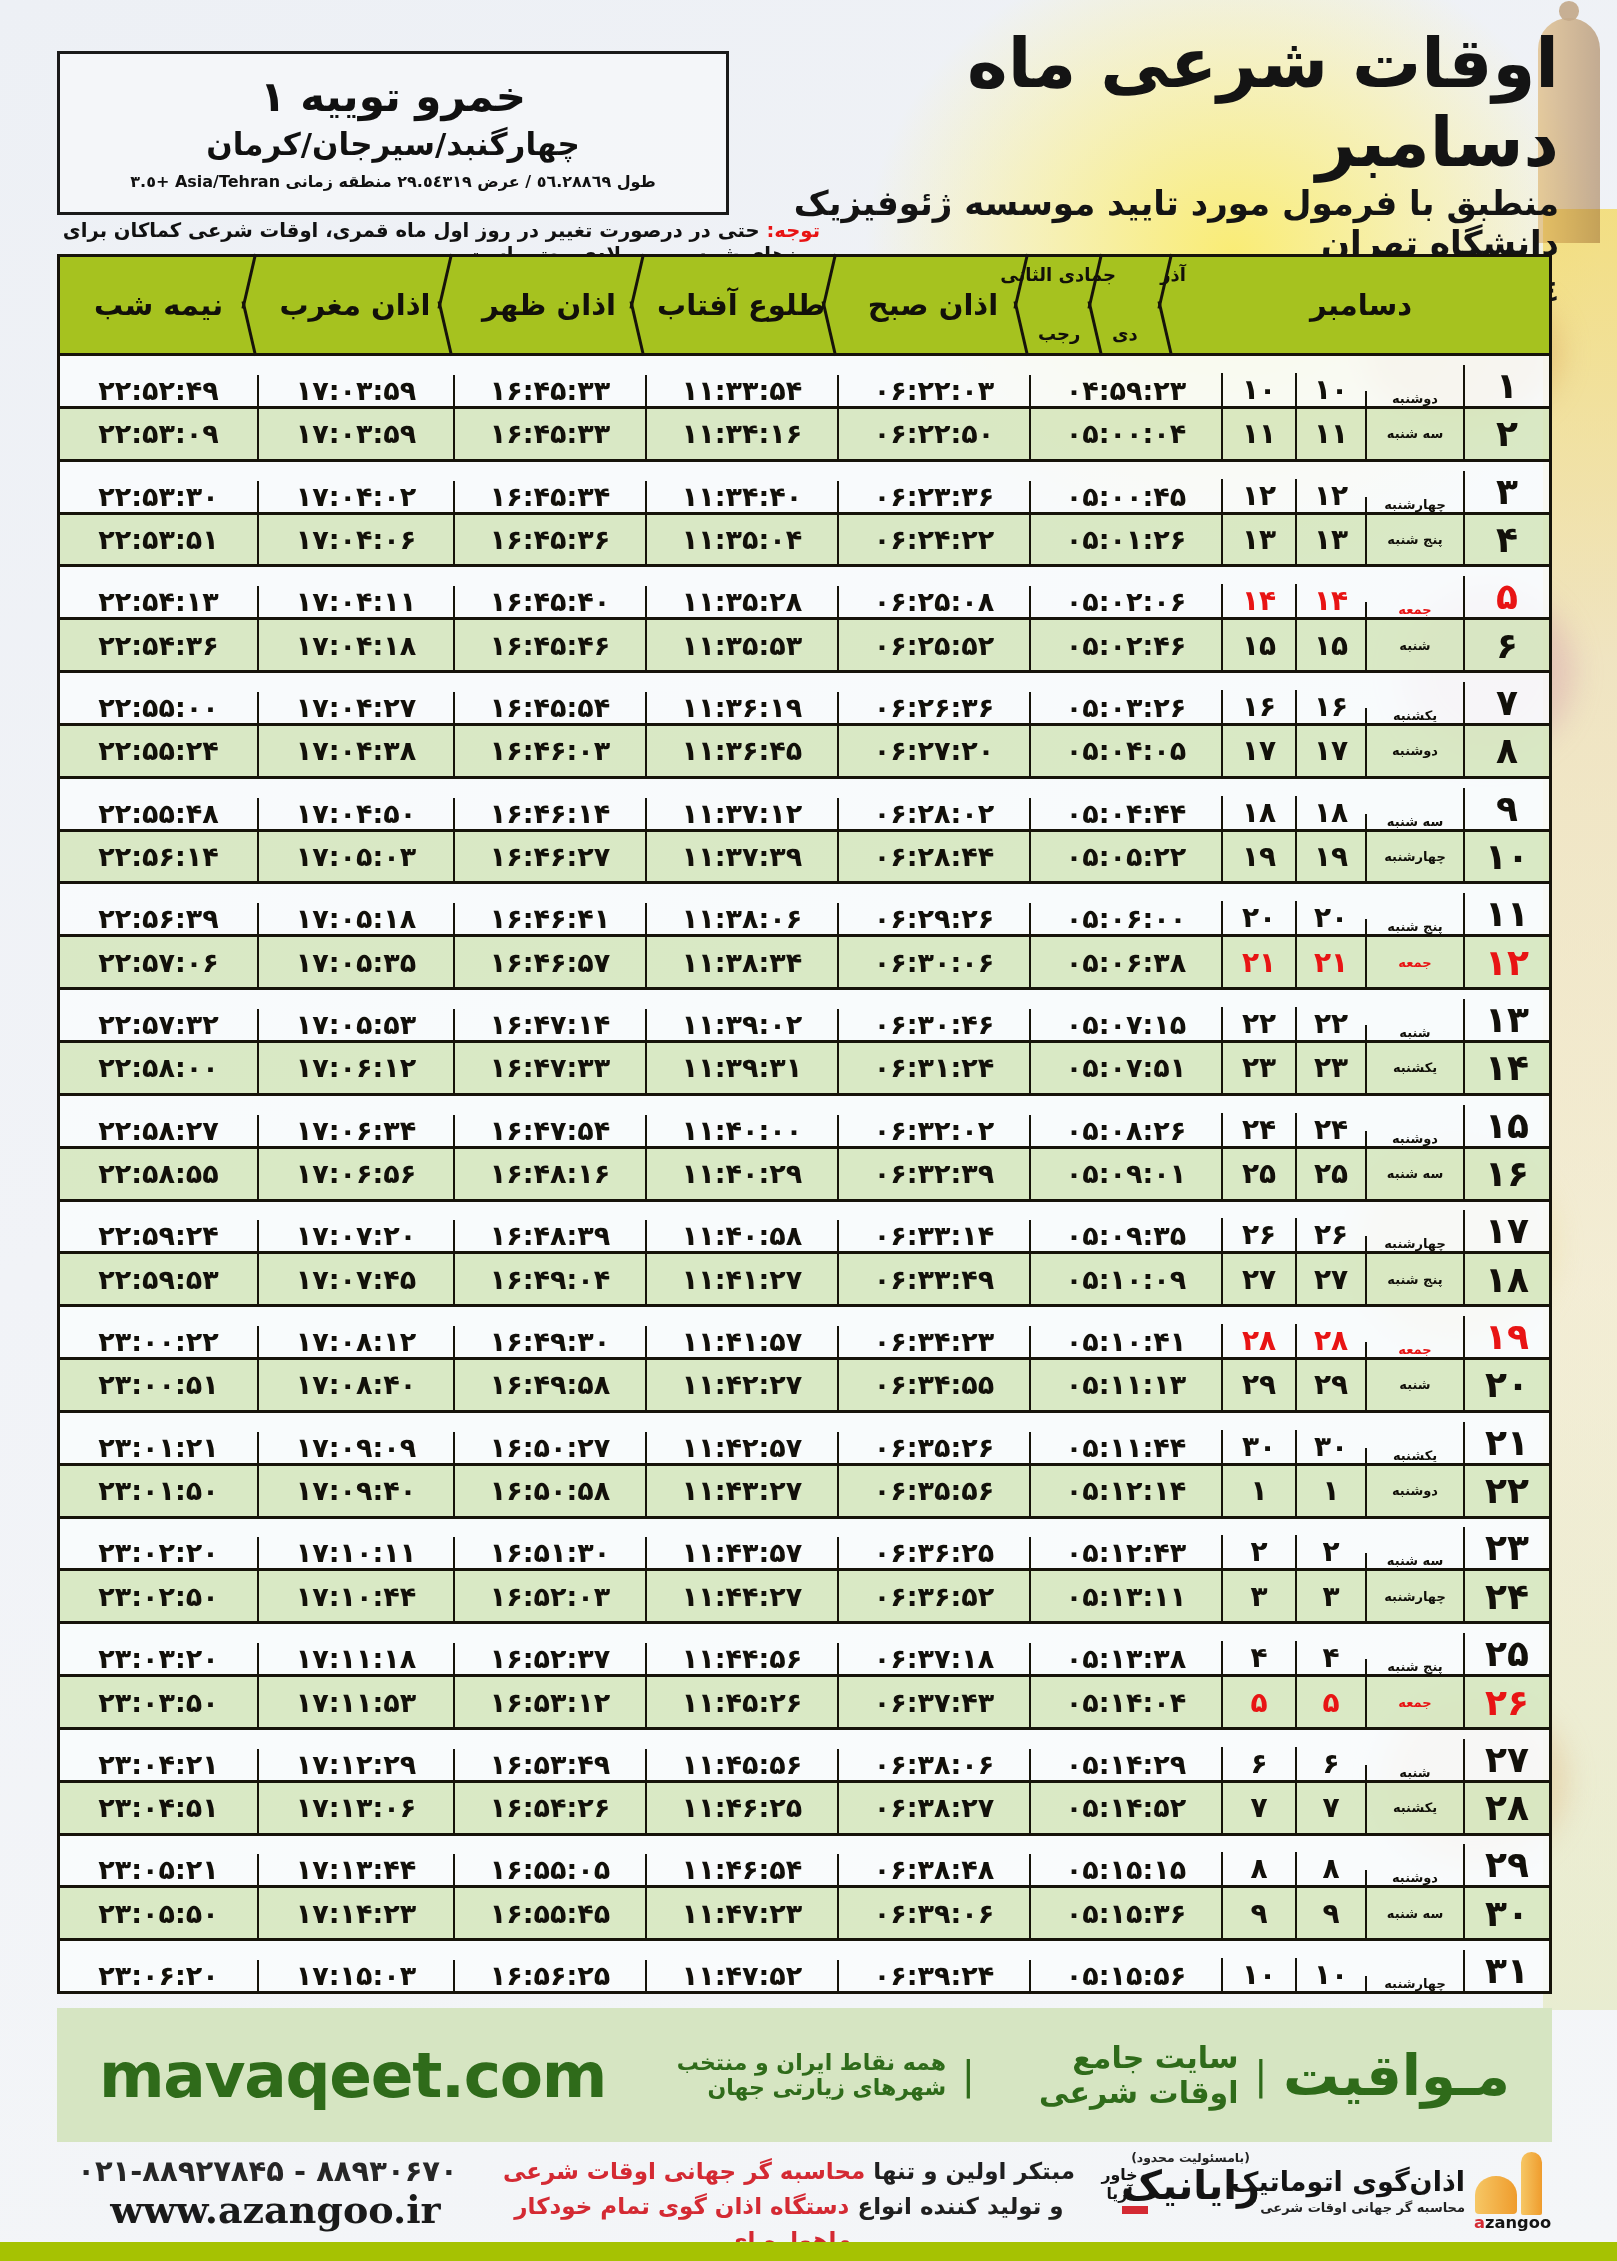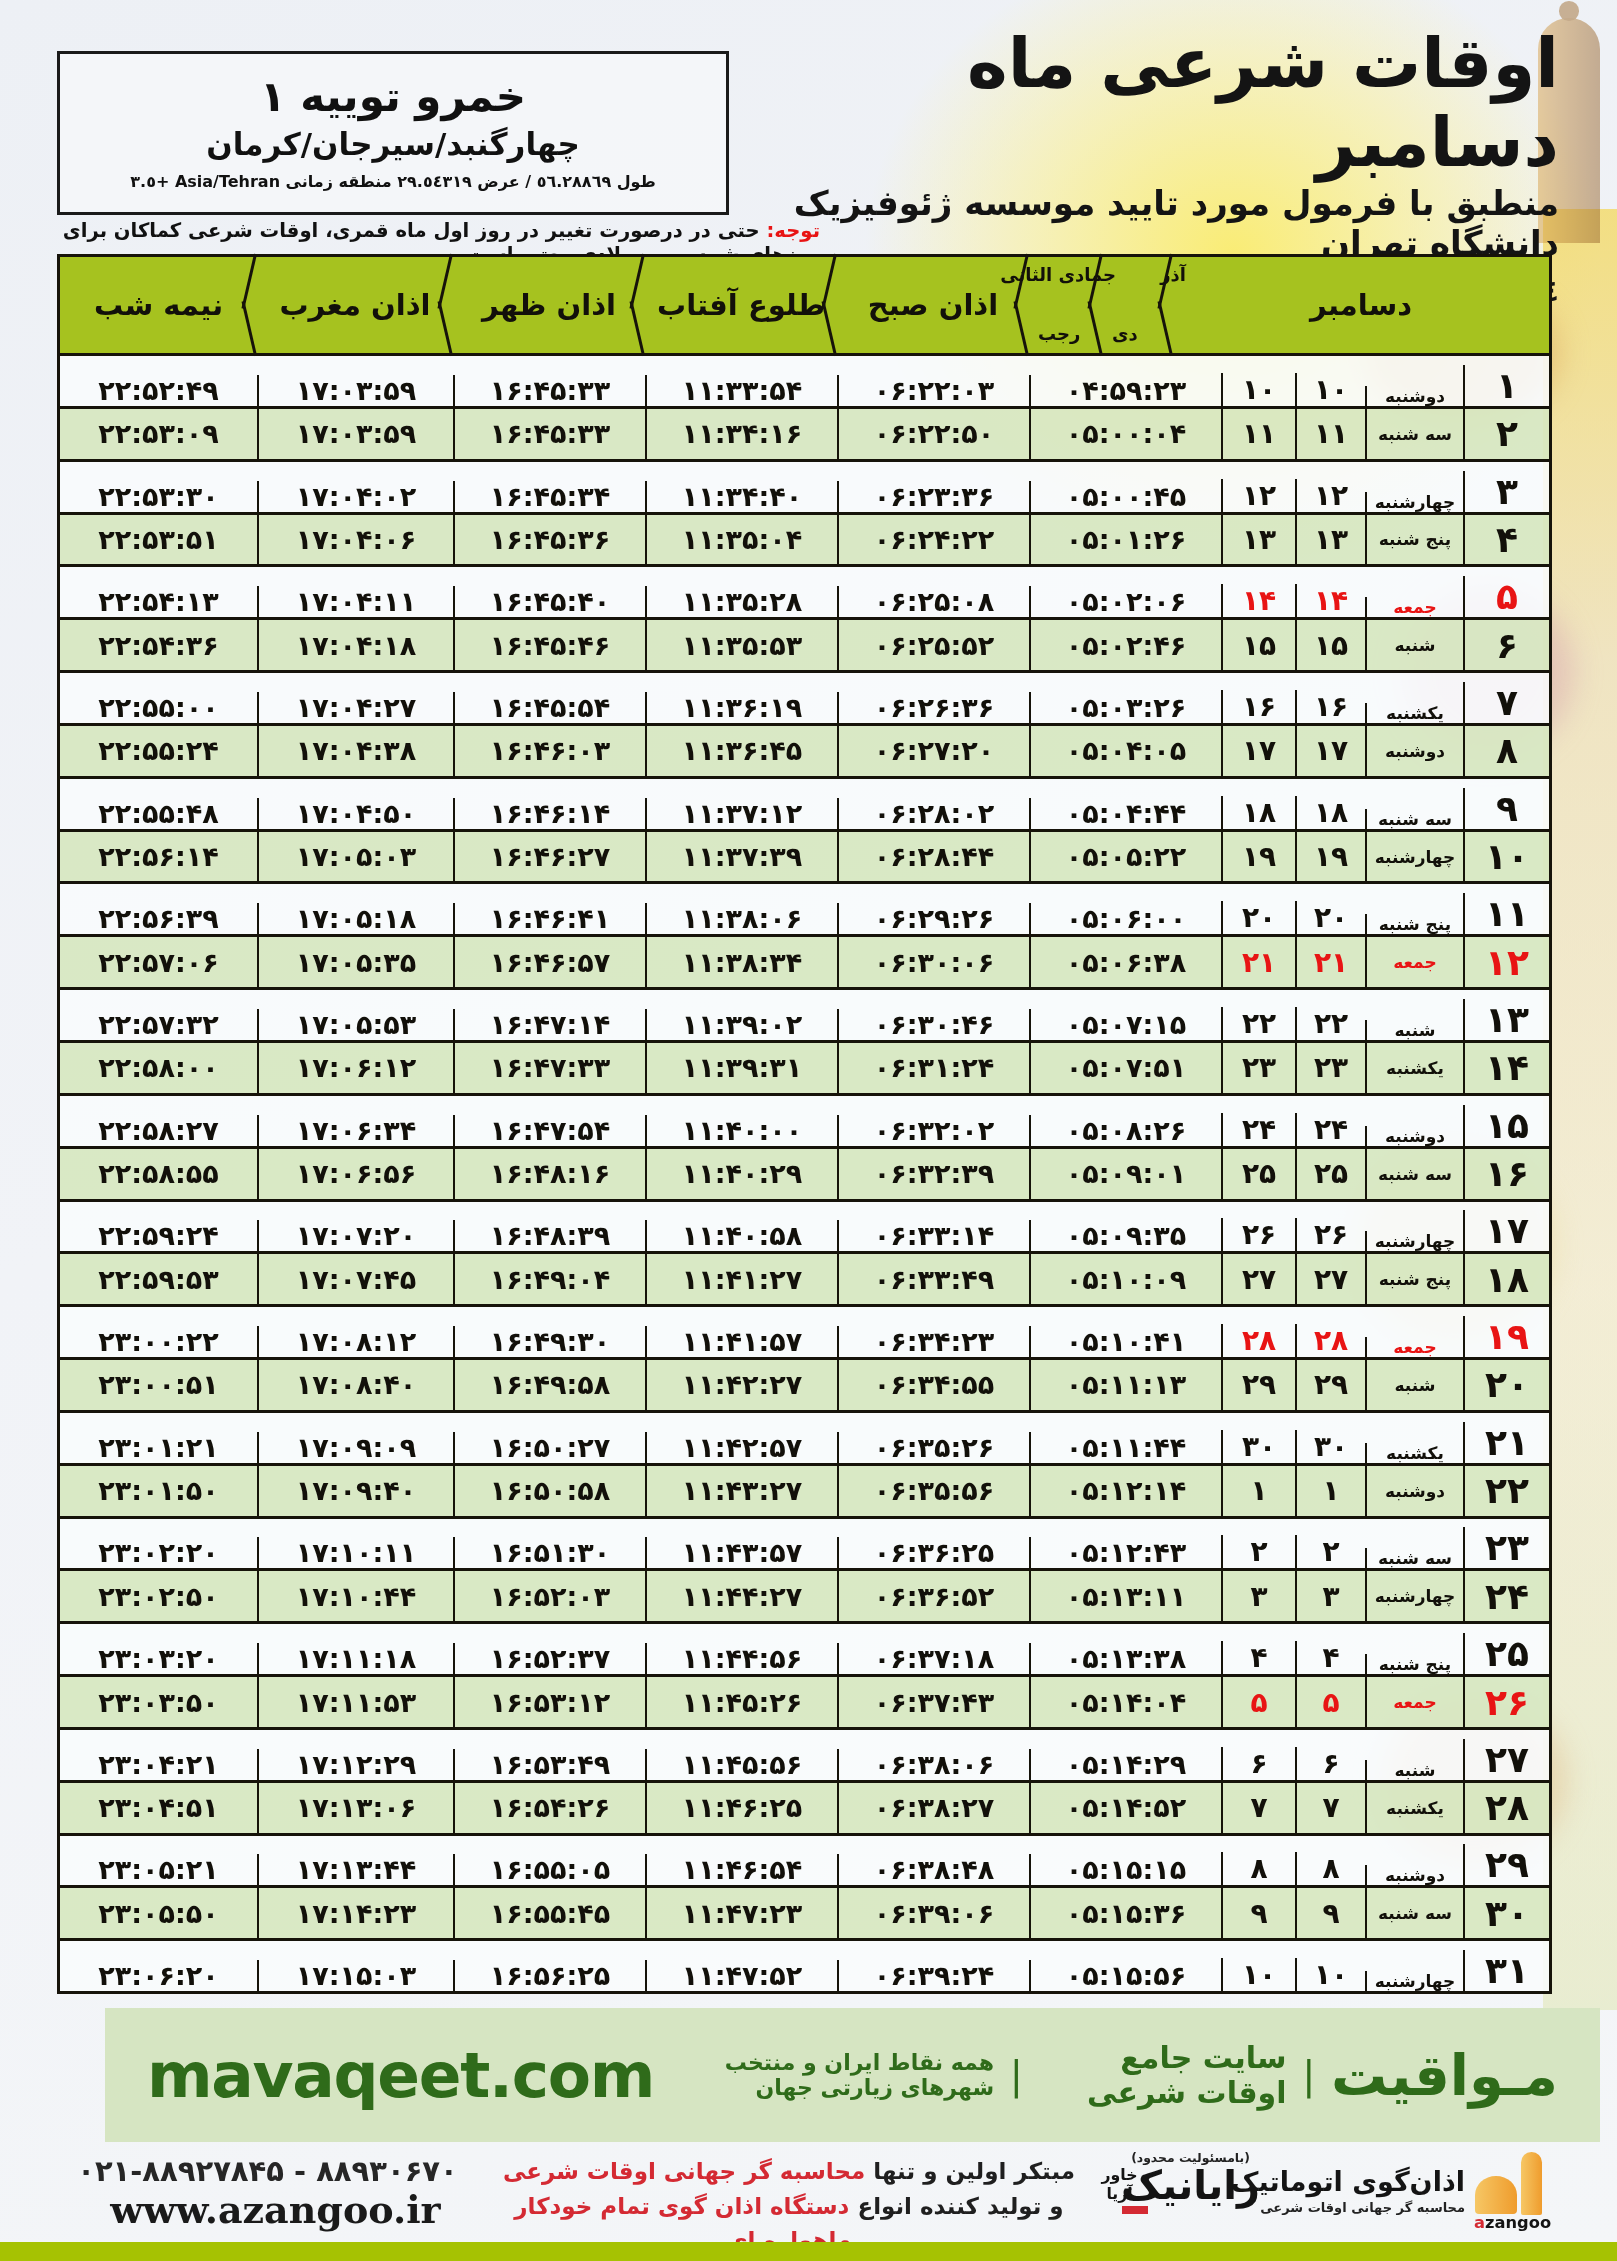--- a/index.html
+++ b/index.html
@@ -53,31 +53,31 @@
   .hsplit .hbot{position:absolute;bottom:9px;left:9px;font-size:18px;white-space:nowrap;}
   .tbody{position:relative;z-index:1;display:flex;flex-direction:column;height:calc(100% - 96px);}
   .trow{display:flex;flex:1;border-top:3.3px solid #16130a;box-sizing:border-box;}
   .trow.odd{background:rgba(249,251,253,.86);align-items:flex-end;}
   .trow.even{background:rgba(215,231,193,.93);}
   .td{display:flex;align-items:center;justify-content:center;border-left:2px solid #16130a;
     box-sizing:border-box;font-weight:bold;color:#12100a;overflow:hidden;}
   .td:first-child{border-left:none;}
   .t-time{font-size:27px;}
   .t-num{font-size:28px;}
-  .t-week{font-size:17px;}
+  .t-week{font-size:13px;}
   .t-day{font-size:36px;}
   .trow.fri .t-num,.trow.fri .t-week,.trow.fri .t-day{color:#e81414;}
   
   .c1{width:197px;} .c2{width:196px;} .c3{width:192px;} .c4{width:192px;} .c5{width:192px;} .c6{width:192px;}
   .c7{width:74px;} .c8{width:70px;} .c9{width:98px;} .c10{flex:1;}
   .cmonth{flex:1;}
 
   
   .band{position:absolute;left:57px;top:2008px;width:1495px;height:134px;z-index:2;background:#d6e5c2;
-    display:flex;align-items:center;justify-content:space-between;padding:8px 42px;box-sizing:border-box;color:#2f6b1a;margin-left:48px;}
+    display:flex;align-items:center;justify-content:space-between;padding:8px 42px;box-sizing:border-box;color:#2f6b1a;}
   .mava-url{font-size:63px;font-weight:bold;letter-spacing:-1.3px;}
   .mava-fa{display:flex;align-items:center;gap:15.7px;font-weight:bold;}
   .mava-brand{font-size:56px;}
   .mava-sep{font-size:39px;font-weight:normal;}
   .mava-tag1{font-size:30px;}
   .mava-tag2{font-size:22px;}
 
   
   .phones{position:absolute;left:72px;top:2154px;width:391px;z-index:2;text-align:center;
     font-size:29px;font-weight:bold;color:#262626;}

